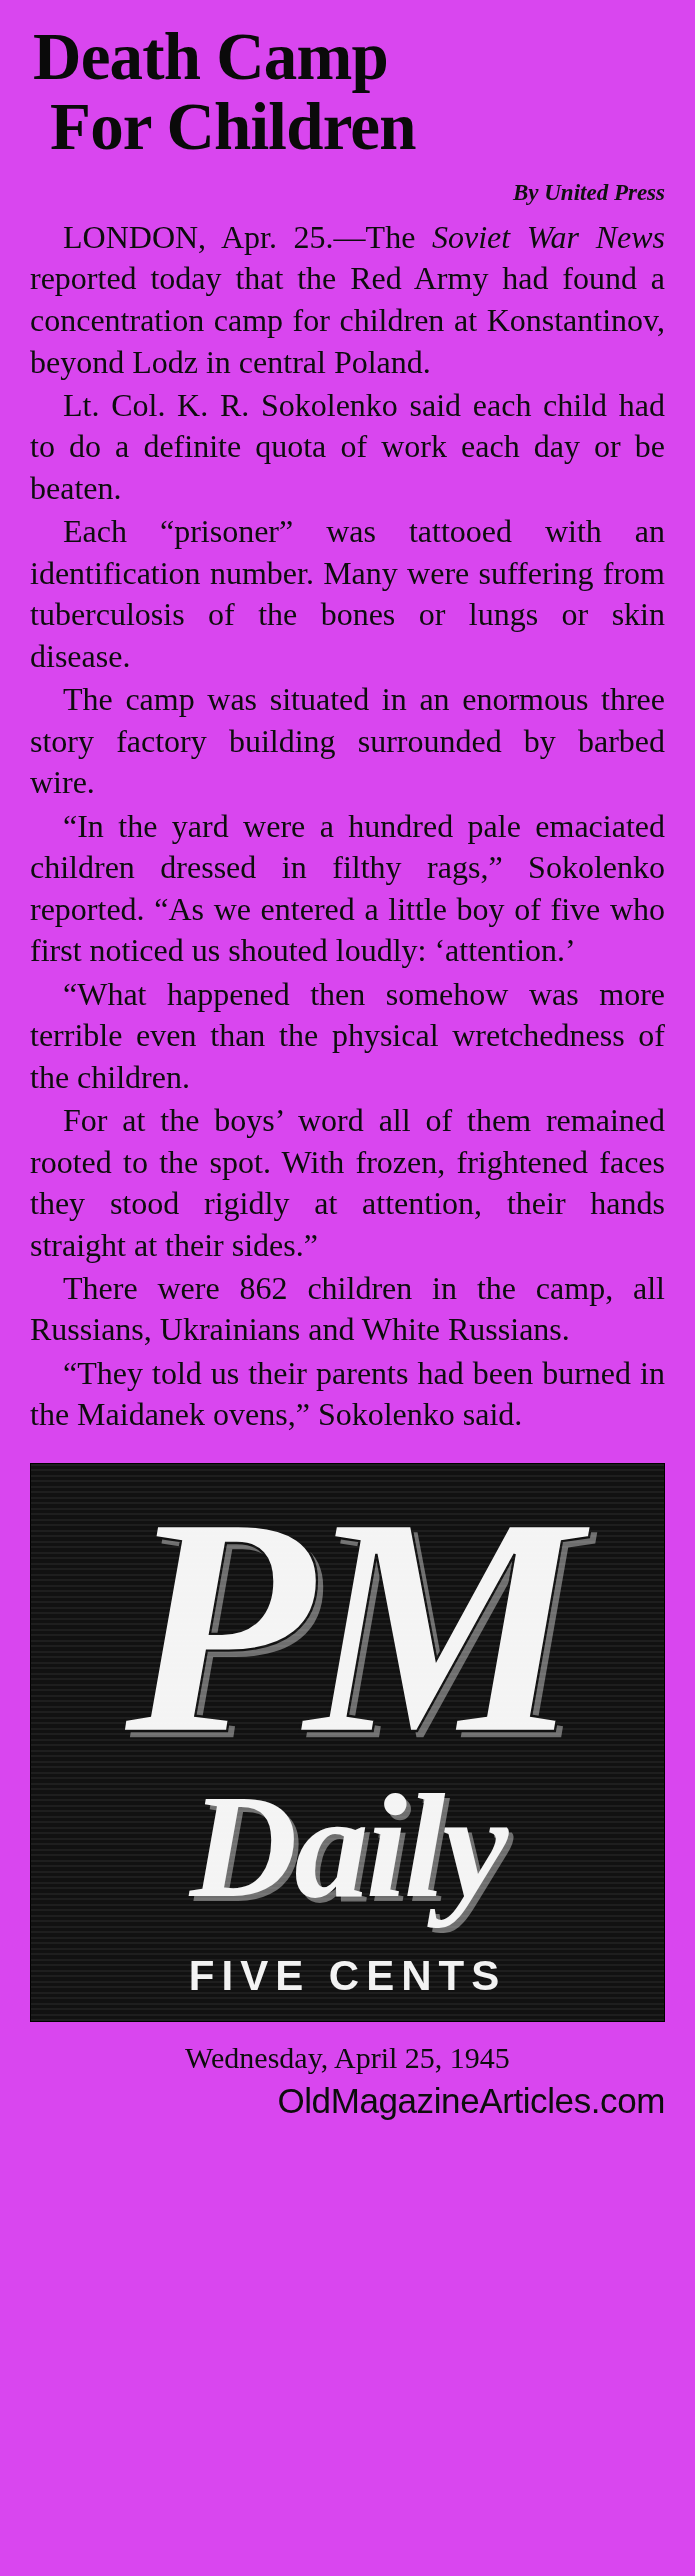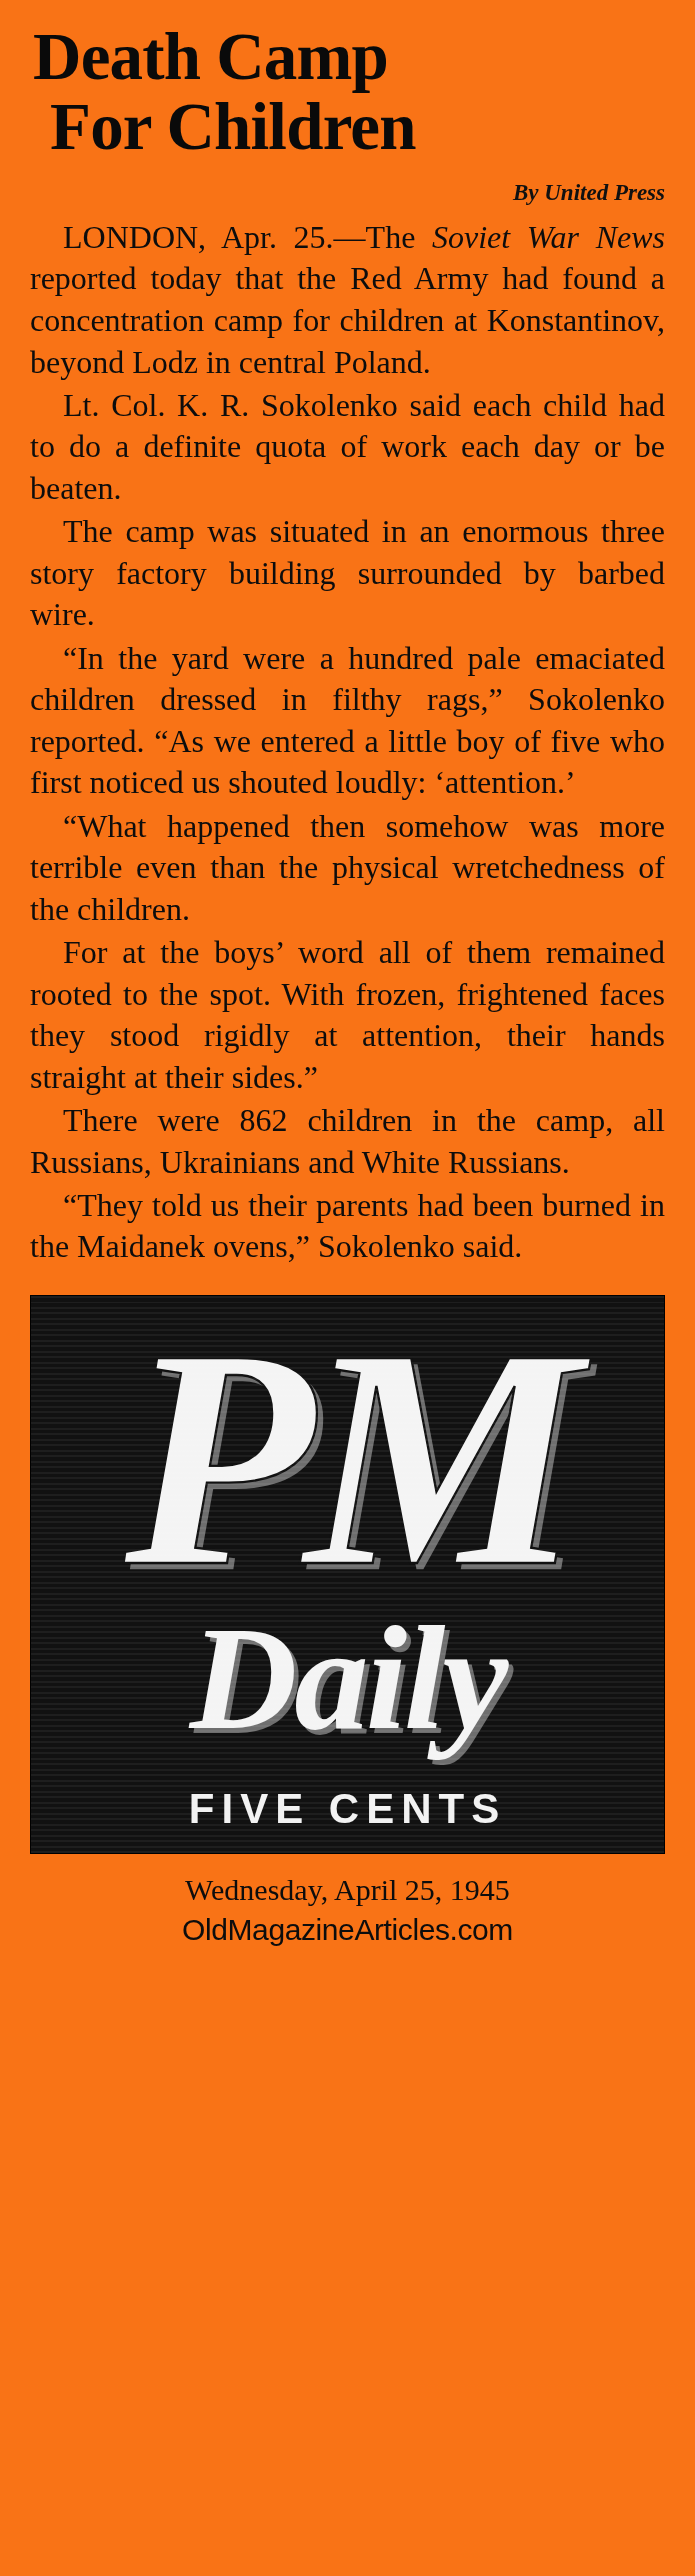--- a/index.html
+++ b/index.html
@@ -8,21 +8,21 @@
     background: #ffffff;
   }
   body {
     width: 695px;
     font-family: "Liberation Serif", serif;
     color: #111111;
   }
   .page {
     width: 695px;
     min-height: 2576px;
-    background: #f97316;
+    background: #d946ef;
     position: relative;
     box-sizing: border-box;
     padding: 23.5px 30px 7.8px 30px;
   }
   .headline {
     font-family: "Liberation Serif", serif;
     font-weight: bold;
     font-size: 67px;
     line-height: 0.98;
     letter-spacing: -0.8px;
@@ -132,43 +132,44 @@
   }
 
   .date-line {
     text-align: center;
     font-family: "Liberation Serif", serif;
     font-size: 30px;
     margin: 19px 0 6.3px 0;
     color: #0d0d0d;
   }
   .site-line {
-    text-align: center;
+    text-align: right;
     font-family: "Liberation Sans", sans-serif;
-    font-size: 30px;
+    font-size: 35px;
     letter-spacing: -0.4px;
     color: #0d0d0d;
     margin: 4.7px 0 14px 0;
   }
 </style>
 </head>
 <body>
 
 <div class="page">
 
   <h1 class="headline">
     <span class="line line1">Death Camp</span>
     <span class="line line2">For Children</span>
   </h1>
 
   <div class="byline">By United Press</div>
 
   <div class="article">
     <p>LONDON, Apr. 25.—The <i>Soviet War News</i> reported today that the Red Army had found a concentration camp for children at Konstantinov, beyond Lodz in central Poland.</p>
     <p>Lt. Col. K. R. Sokolenko said each child had to do a definite quota of work each day or be beaten.</p>
+    <p>Each “prisoner” was tattooed with an identification number. Many were suffering from tuberculosis of the bones or lungs or skin disease.</p>
     <p>The camp was situated in an enormous three story factory building surrounded by barbed wire.</p>
     <p>“In the yard were a hundred pale emaciated children dressed in filthy rags,” Sokolenko reported. “As we entered a little boy of five who first noticed us shouted loudly: ‘attention.’</p>
     <p>“What happened then somehow was more terrible even than the physical wretchedness of the children.</p>
     <p>For at the boys’ word all of them remained rooted to the spot. With frozen, frightened faces they stood rigidly at attention, their hands straight at their sides.”</p>
     <p>There were 862 children in the camp, all Russians, Ukrainians and White Russians.</p>
     <p>“They told us their parents had been burned in the Maidanek ovens,” Sokolenko said.</p>
   </div>
 
   <div class="logo-wrap">
     <div class="logo-box">

